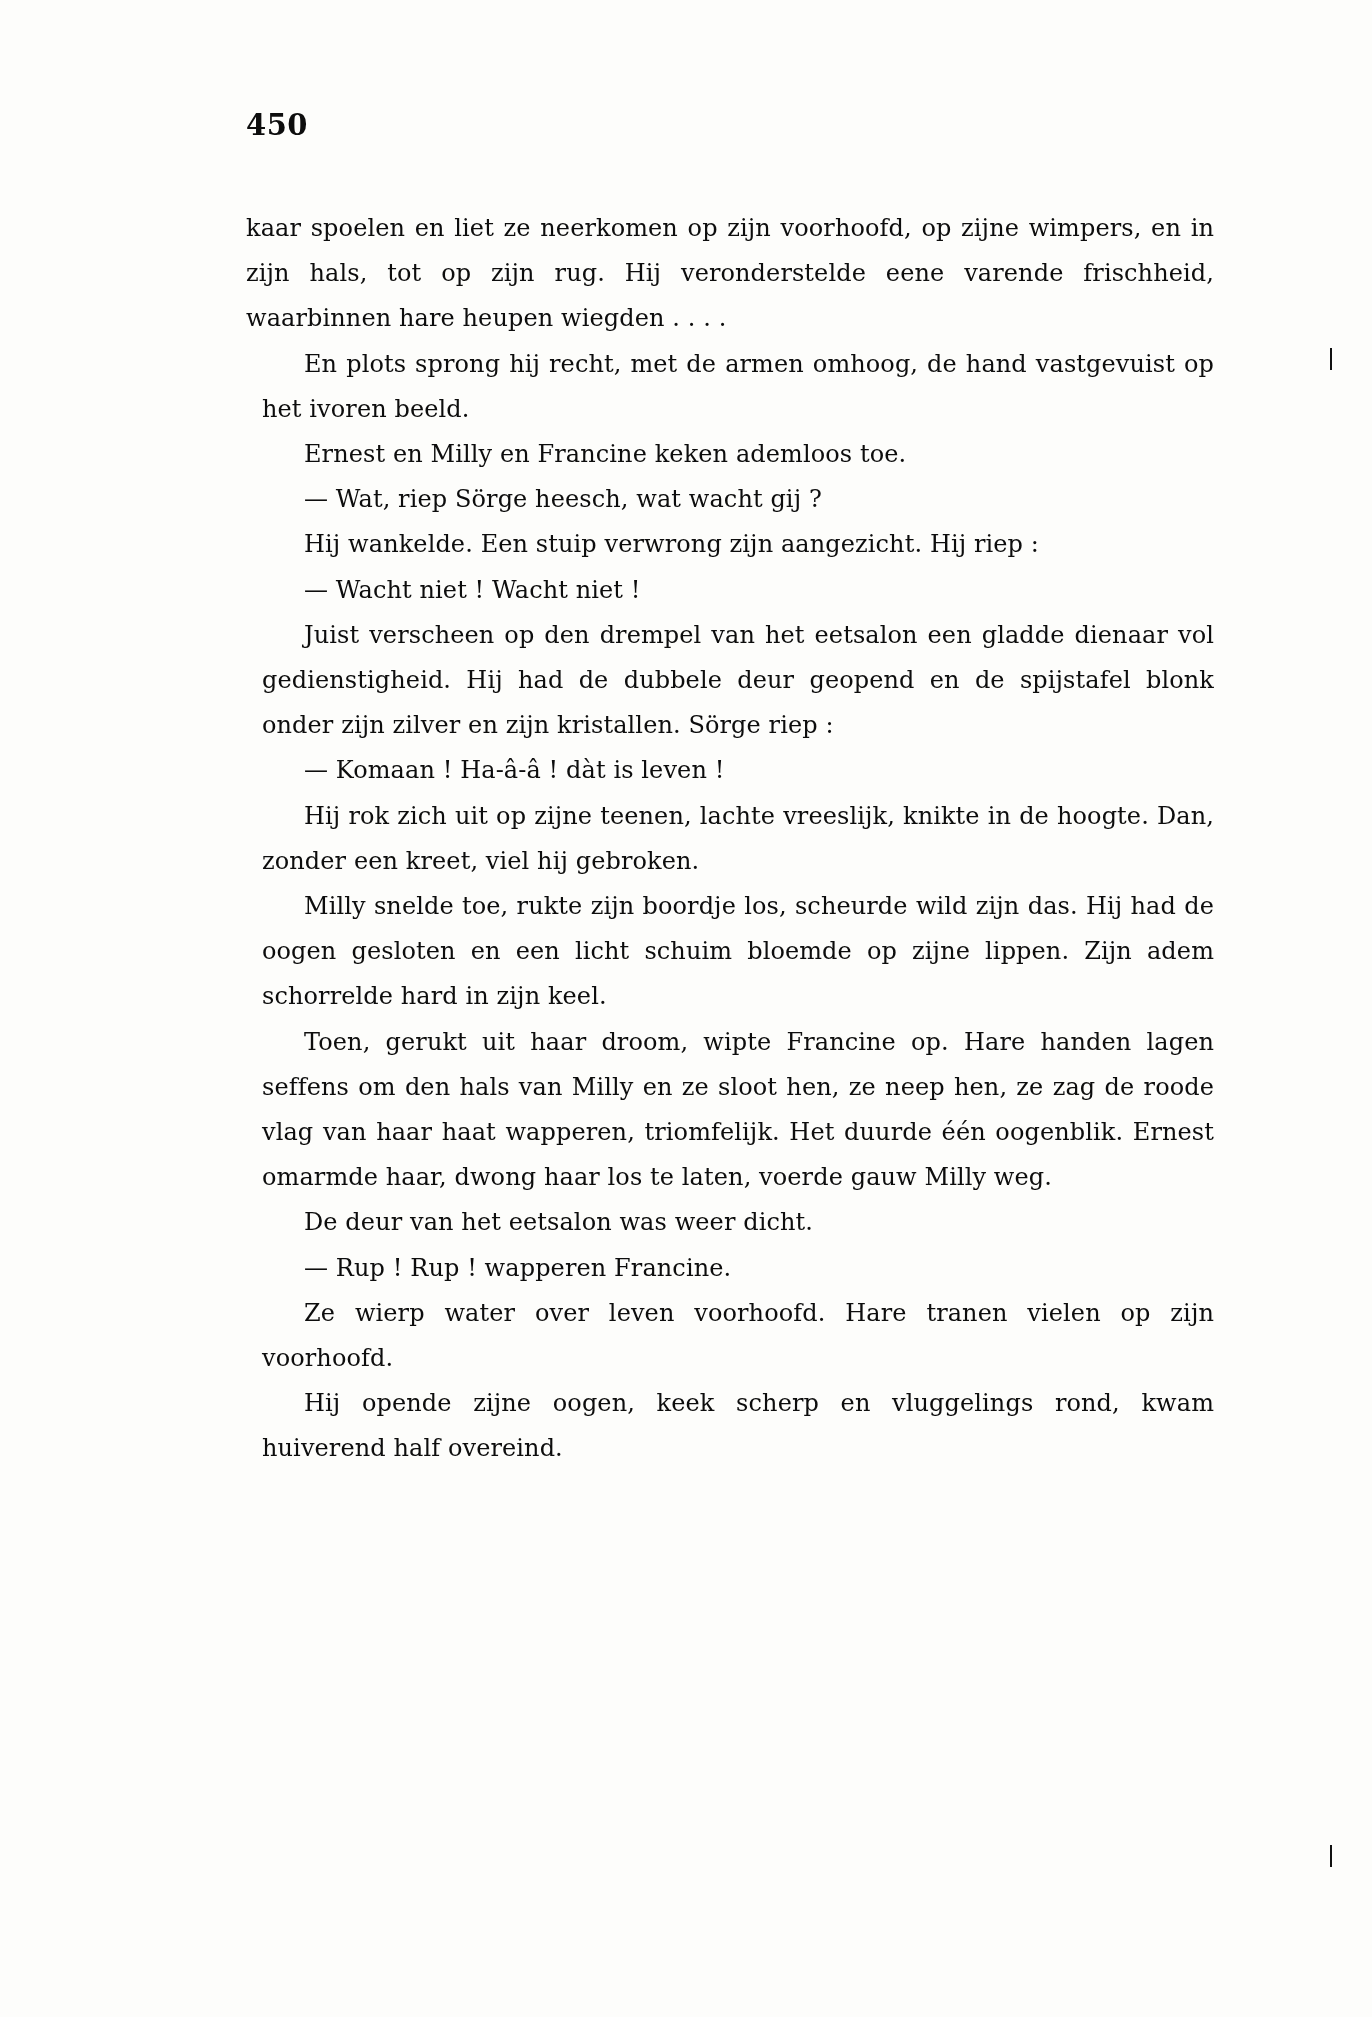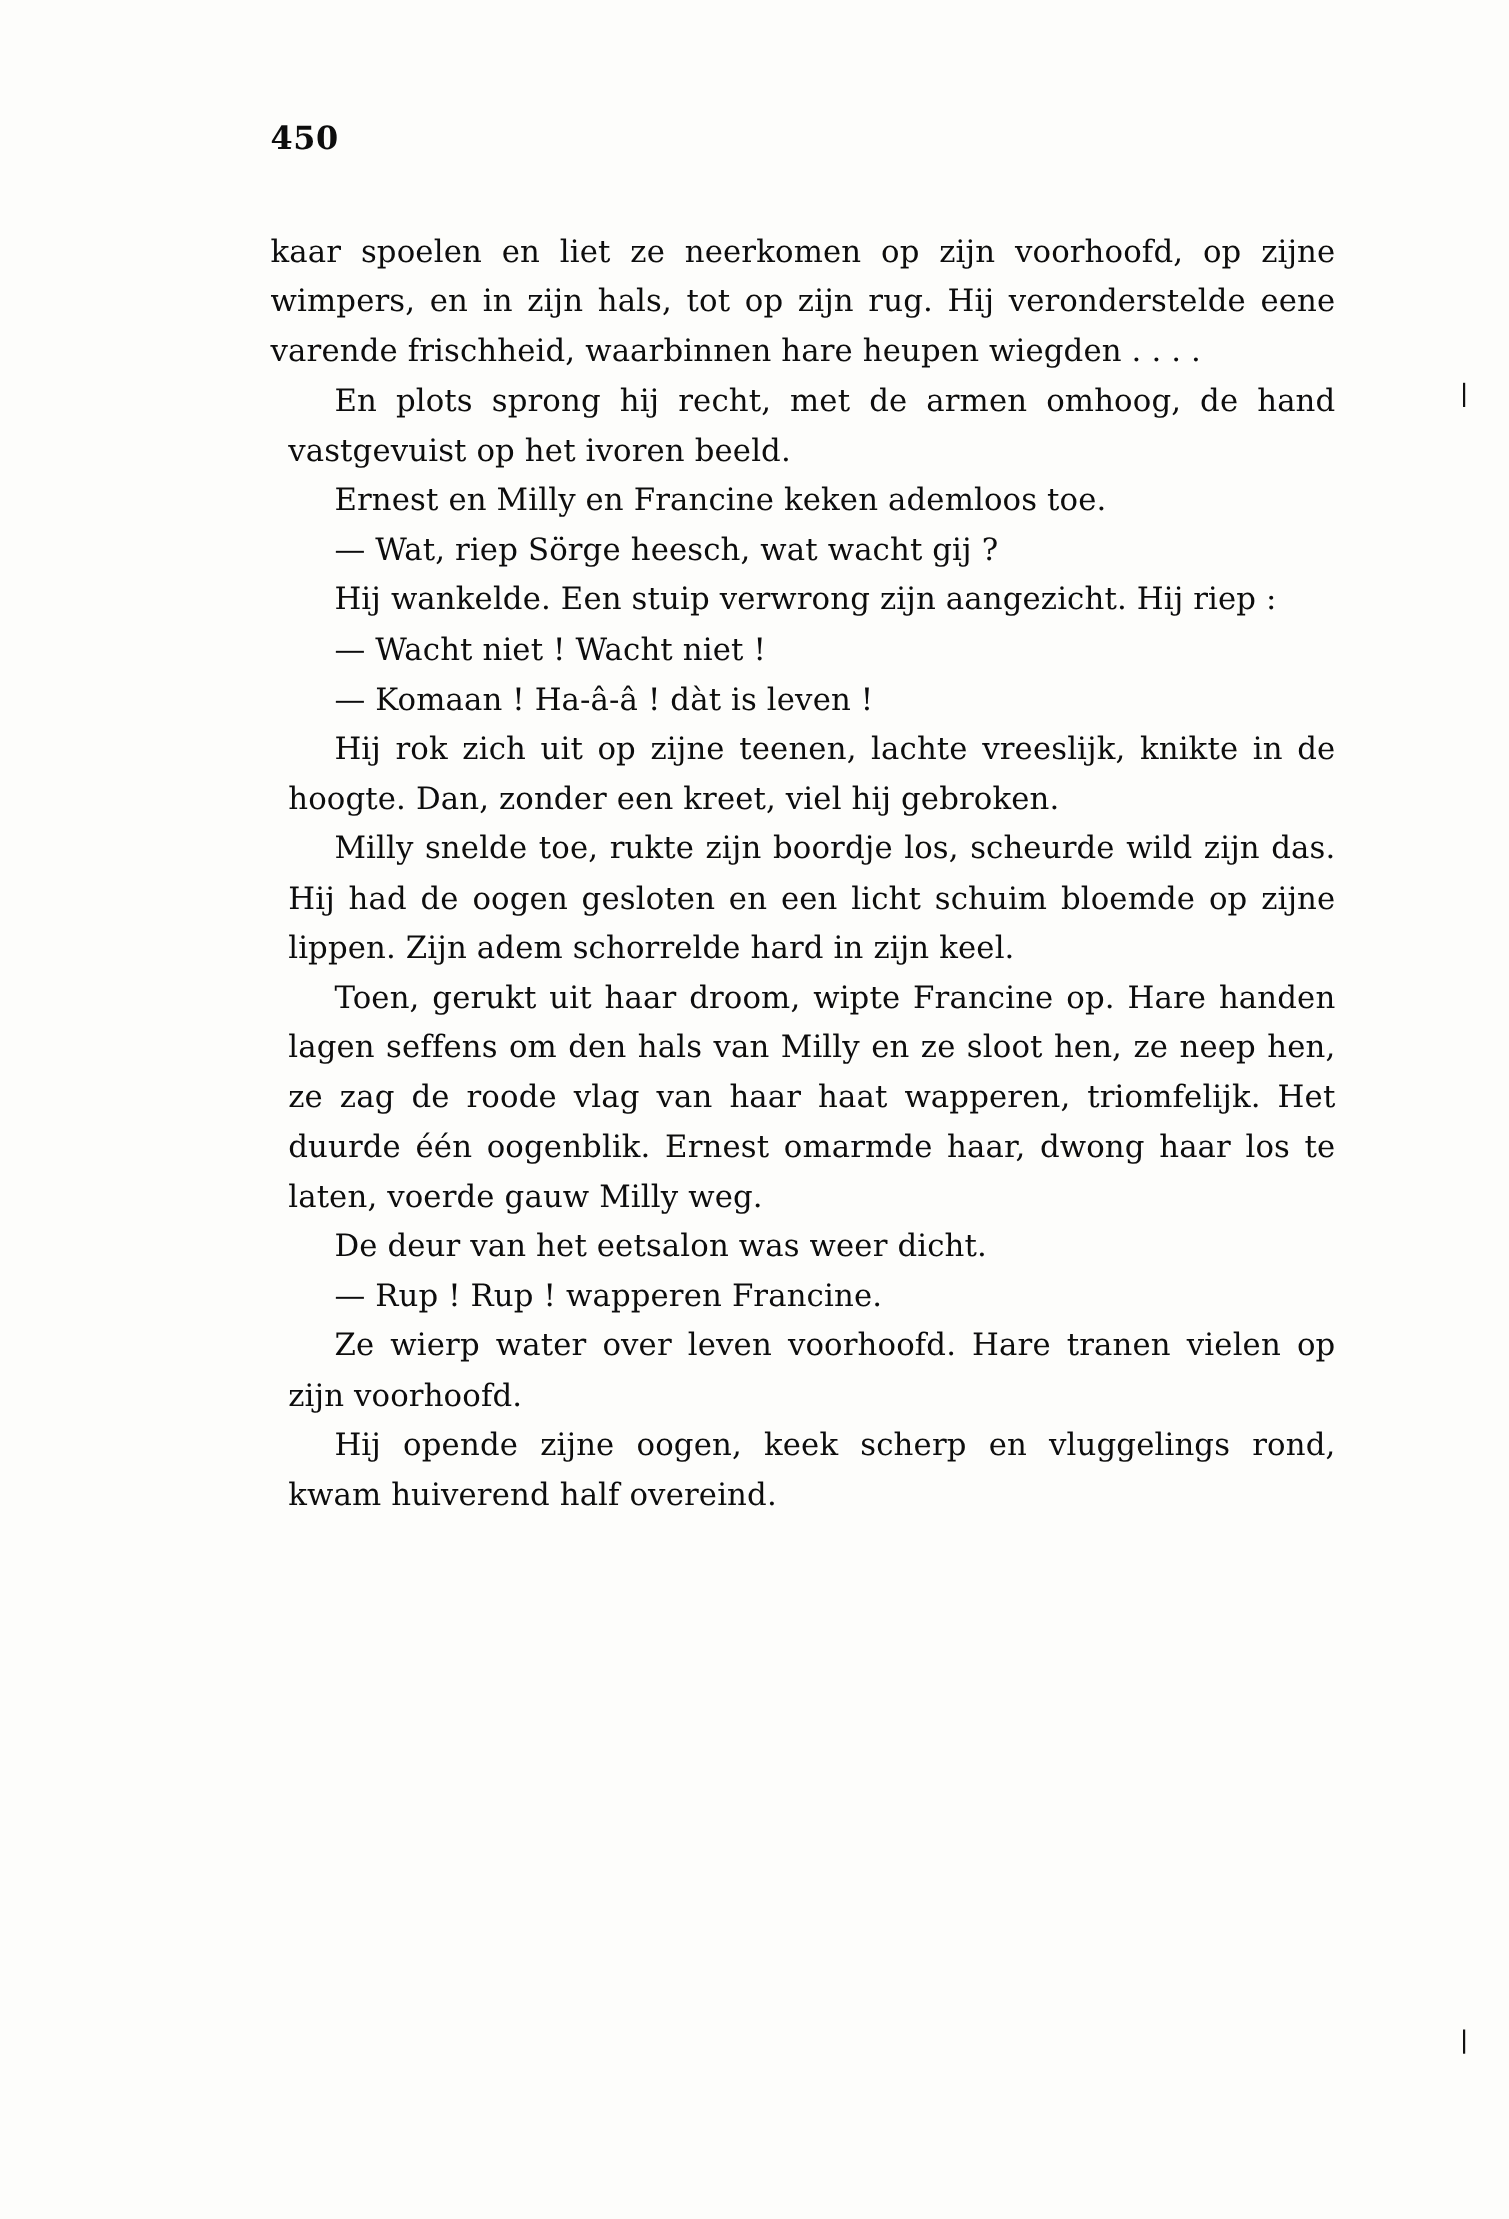--- a/index.html
+++ b/index.html
@@ -33,21 +33,21 @@
     font-family: "DejaVu Serif", "Liberation Serif", serif;
   }
   .text-block {
     position: absolute;
     left: 246px;
     top: 206px;
     width: 968px;
   }
   p {
     margin: 0;
-    font-size: 28px;
+    font-size: 24px;
     line-height: 45.2px;
     text-align: justify;
     text-justify: inter-word;
     font-family: "DejaVu Serif", "Liberation Serif", serif;
     letter-spacing: 0.1px;
   }
   p.indent {
     text-indent: 42px;
     margin-left: 16px;
   }
@@ -76,20 +76,21 @@
 
   <div class="page-number">450</div>
 
   <div class="text-block">
     <p>kaar spoelen en liet ze neerkomen op zijn voorhoofd, op zijne wimpers, en in zijn hals, tot op zijn rug. Hij veronderstelde eene varende frischheid, waarbinnen hare heupen wiegden . . . .</p>
     <p class="indent">En plots sprong hij recht, met de armen omhoog, de hand vastgevuist op het ivoren beeld.</p>
     <p class="indent">Ernest en Milly en Francine keken ademloos toe.</p>
     <p class="indent">— Wat, riep Sörge heesch, wat wacht gij ?</p>
     <p class="indent">Hij wankelde. Een stuip verwrong zijn aangezicht. Hij riep :</p>
     <p class="indent">— Wacht niet ! Wacht niet !</p>
+    <p class="indent">Juist verscheen op den drempel van het eetsalon een gladde dienaar vol gedienstigheid. Hij had de dubbele deur geopend en de spijstafel blonk onder zijn zilver en zijn kristallen. Sörge riep :</p>
     <p class="indent">— Komaan ! Ha-â-â ! dàt is leven !</p>
     <p class="indent">Hij rok zich uit op zijne teenen, lachte vreeslijk, knikte in de hoogte. Dan, zonder een kreet, viel hij gebroken.</p>
     <p class="indent">Milly snelde toe, rukte zijn boordje los, scheurde wild zijn das. Hij had de oogen gesloten en een licht schuim bloemde op zijne lippen. Zijn adem schorrelde hard in zijn keel.</p>
     <p class="indent">Toen, gerukt uit haar droom, wipte Francine op. Hare handen lagen seffens om den hals van Milly en ze sloot hen, ze neep hen, ze zag de roode vlag van haar haat wapperen, triomfelijk. Het duurde één oogenblik. Ernest omarmde haar, dwong haar los te laten, voerde gauw Milly weg.</p>
     <p class="indent">De deur van het eetsalon was weer dicht.</p>
     <p class="indent">— Rup ! Rup ! wapperen Francine.</p>
     <p class="indent">Ze wierp water over leven voorhoofd. Hare tranen vielen op zijn voorhoofd.</p>
     <p class="indent">Hij opende zijne oogen, keek scherp en vluggelings rond, kwam huiverend half overeind.</p>
   </div>
 

